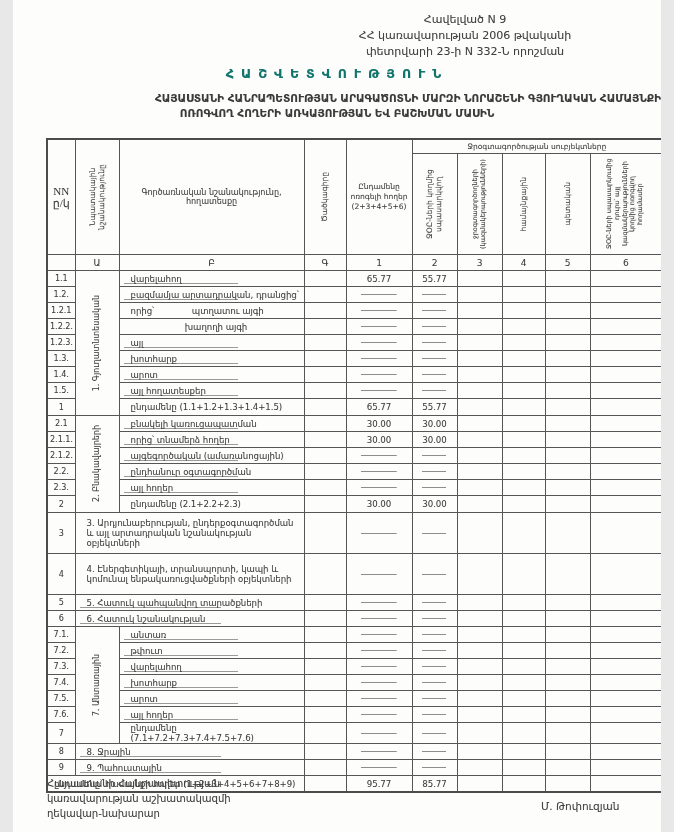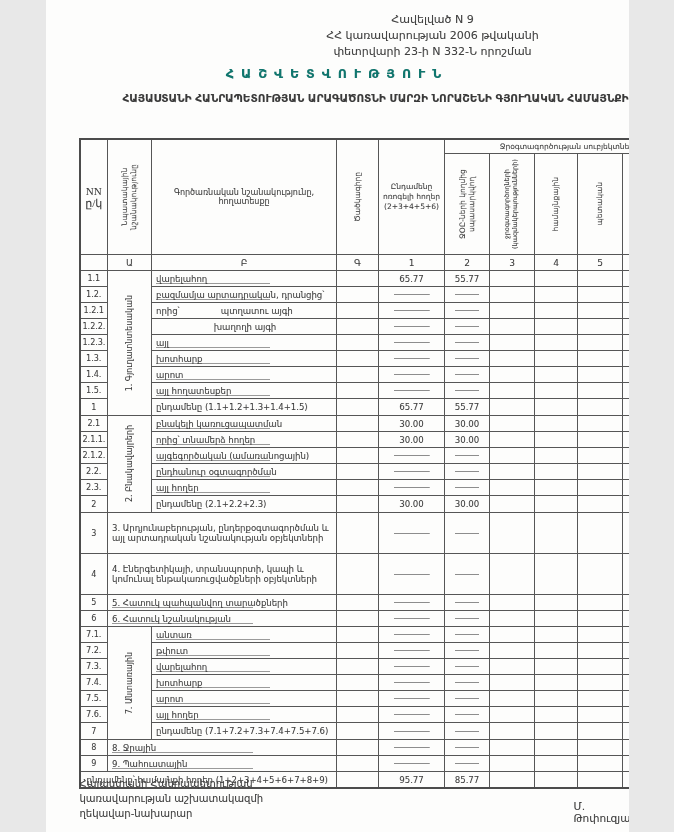--- a/index.html
+++ b/index.html
@@ -1,17 +1,17 @@
 <!DOCTYPE html>
 <html><head>
 <meta charset="utf-8">
 <style>
   html,body{margin:0;padding:0;background:#e8e8e8;}
   .page{
-    position:relative;width:583px;height:832px;background:#fdfdfc;margin:0 auto;
+    position:relative;width:648px;height:832px;background:#fdfdfc;margin:0 auto;
     font-family:"DejaVu Sans",sans-serif;color:#3c3c3c;overflow:hidden;
     text-shadow:0.3px 0.3px 0 rgba(70,70,70,0.25);
   }
   
   .corner{position:absolute;top:12px;right:26px;width:340px;text-align:center;
           font-size:11px;line-height:1.45;color:#404040;}
   
   .doc-title{position:absolute;top:66px;left:0;width:100%;text-align:center;
              font-size:12.5px;font-weight:bold;letter-spacing:7px;color:#0f766e;}
   .doc-sub1{position:absolute;top:92px;left:0;width:100%;text-align:right;
@@ -37,21 +37,21 @@
   }
   .vert.small{font-size:6.5px;line-height:1.2;}
   th.col-nn{font-size:11px;font-family:Liberation Serif, serif;}
   th.col-name{font-size:8px;}
   th.col-total{font-size:7.5px;line-height:1.3;}
   tbody td{height:15px;}
   tbody tr.tall td{height:40px;}
   tbody td.no{text-align:center;font-size:8px;}
   tbody td.vlabel{text-align:center;}
   tbody td.vlabel .vert{font-size:8px;max-height:140px;}
-  tbody td.name{text-align:left;padding-left:4px;}
+  tbody td.name{text-align:left;padding-left:11px;}
   tbody td.name.center{text-align:center;}
   tbody td.name.split{display:flex;align-items:center;height:15px;border:none;outline:1px solid #565656;}
   tbody td.name.split .pfx{flex:0 0 auto;}
   tbody td.name.split span:last-child{flex:1 1 auto;text-align:center;}
   tbody td.name.u{background:linear-gradient(#9a9a9a,#9a9a9a) 4px calc(100% - 2px)/62% 1px no-repeat;}
   tbody td.num{text-align:center;}
   tbody td.num.dash{background:linear-gradient(#8d8d8d,#8d8d8d) center/55% 1px no-repeat;}
   tbody td.code{}
   tbody td.grand{text-align:left;padding-left:6px;font-size:8.5px;}
   tbody tr.total-row td{height:16px;}
@@ -67,20 +67,21 @@
 <div class="page">
 
   <div class="corner">
     <div>Հավելված N 9</div>
     <div>ՀՀ կառավարության 2006 թվականի</div>
     <div>փետրվարի 23-ի N 332-Ն որոշման</div>
   </div>
 
   <div class="doc-title">ՀԱՇՎԵՏՎՈՒԹՅՈՒՆ</div>
   <div class="doc-sub1">ՀԱՅԱՍՏԱՆԻ ՀԱՆՐԱՊԵՏՈՒԹՅԱՆ ԱՐԱԳԱԾՈՏՆԻ ՄԱՐԶԻ ՆՈՐԱՇԵՆԻ ԳՅՈՒՂԱԿԱՆ ՀԱՄԱՅՆՔԻ</div>
+  <div class="doc-sub2">ՈՌՈԳՎՈՂ ՀՈՂԵՐԻ ԱՌԿԱՅՈՒԹՅԱՆ ԵՎ ԲԱՇԽՄԱՆ ՄԱՍԻՆ</div>
 
   <table class="report">
     <colgroup>
       <col style="width:28px">
         <col style="width:44px">
         <col style="width:185px">
       <col style="width:42px">
         <col style="width:66px">
         <col style="width:45px">
       <col style="width:45px">

